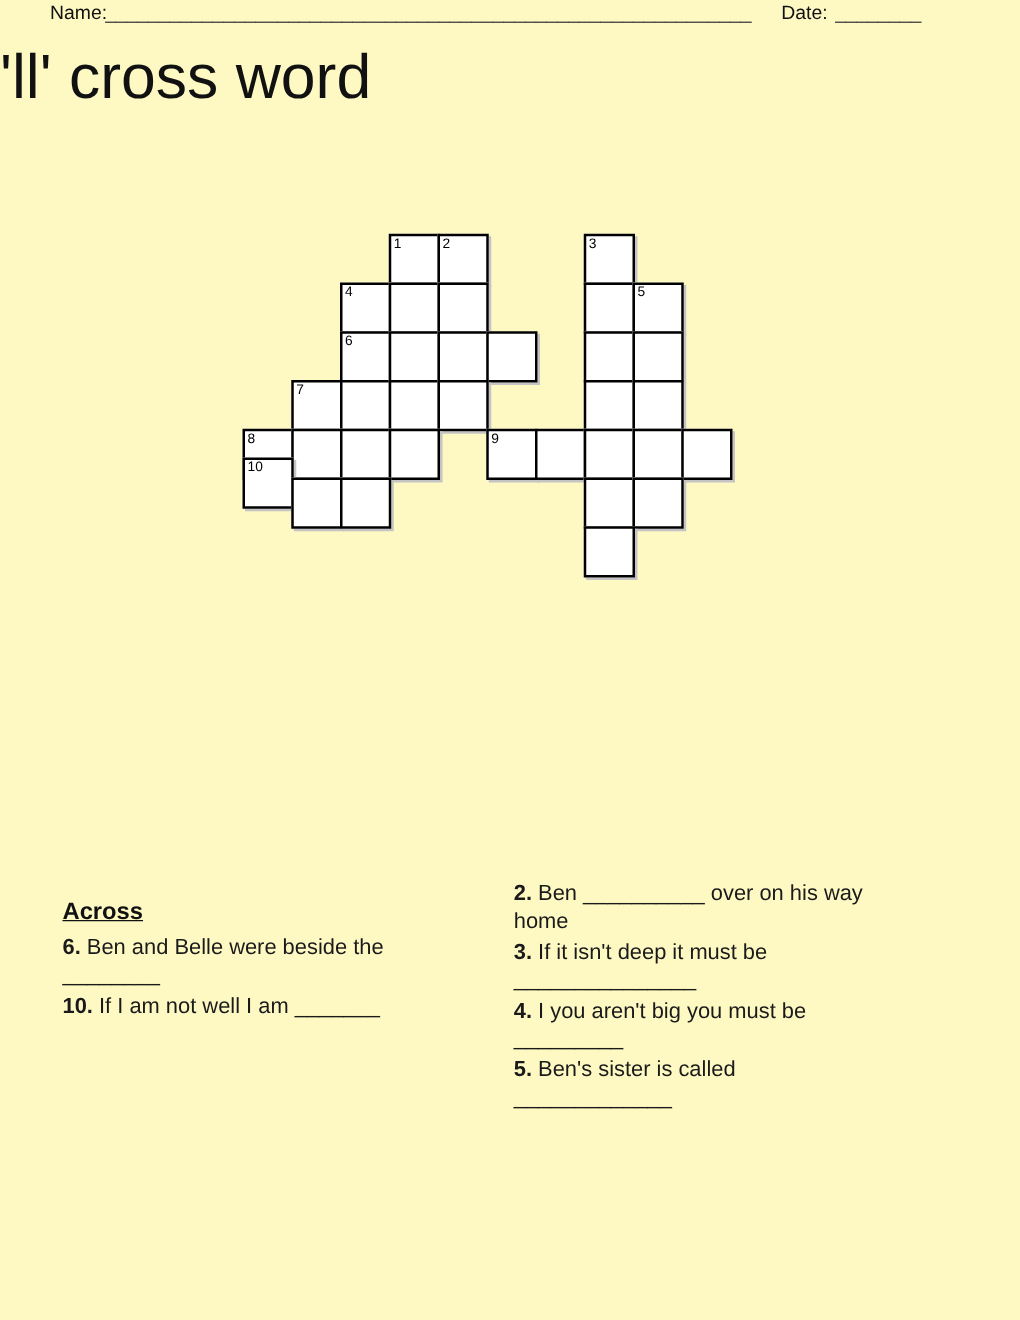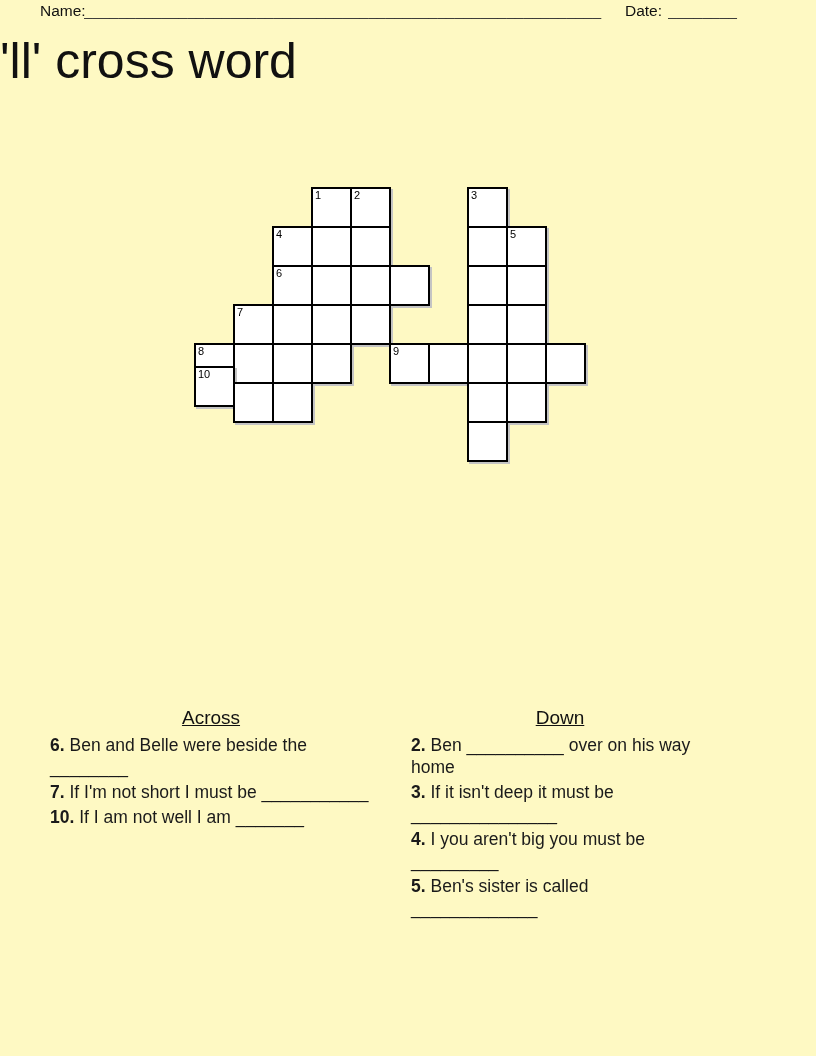--- a/index.html
+++ b/index.html
@@ -34,22 +34,22 @@
   }
   .cellnum {
     position:absolute; top:0px; left:2px;
     font-size:11px; line-height:13px; color:#000;
   }
   
   .clue-col { position:absolute; top:703px; }
   .clue-col.across { left:50px;  width:322px; }
   .clue-col.down   { left:411px; width:298px; }
   .clue-heading {
-    font-size:19px; line-height:21px; font-weight:400;
-    text-decoration:underline; margin:4px 0 6px 0; color:#111;text-align:center;
+    font-size:19px; line-height:21px; font-weight:700;
+    text-decoration:underline; margin:16px 0 6px 0; color:#111;
   }
   .clue { font-size:17.5px; line-height:22px; margin:0 0 3px 0; color:#1a1a1a; }
   .clue b { font-weight:700; }
 </style>
 </head>
 <body>
 
 <div class="page">
 
   <div class="hdr name-label">Name:</div>
@@ -114,27 +114,25 @@
       <div class="cell" style="left: 78px; top: 195px;"></div>
       <div class="cell" style="left: 273px; top: 195px;"></div>
       <div class="cell" style="left: 312px; top: 195px;"></div>
       <div class="cell" style="left: 273px; top: 234px;"></div>
     </div>
 
   <div class="clue-col across">
     <p class="clue-heading">Across</p>
     <div>
         <p class="clue"><b>6.</b><span> Ben and Belle were beside the ________</span></p>
-        <p class="clue"><b>7.</b><span> If I'm not short I must be ___________</span></p>
         <p class="clue"><b>10.</b><span> If I am not well I am _______</span></p>
       </div>
   </div>
 
   <div class="clue-col down">
-    <p class="clue-heading">Down</p>
     <div>
         <p class="clue"><b>2.</b><span> Ben __________ over on his way home</span></p>
         <p class="clue"><b>3.</b><span> If it isn't deep it must be _______________</span></p>
         <p class="clue"><b>4.</b><span> I you aren't big you must be _________</span></p>
         <p class="clue"><b>5.</b><span> Ben's sister is called _____________</span></p>
       </div>
   </div>
 
 </div>
 

